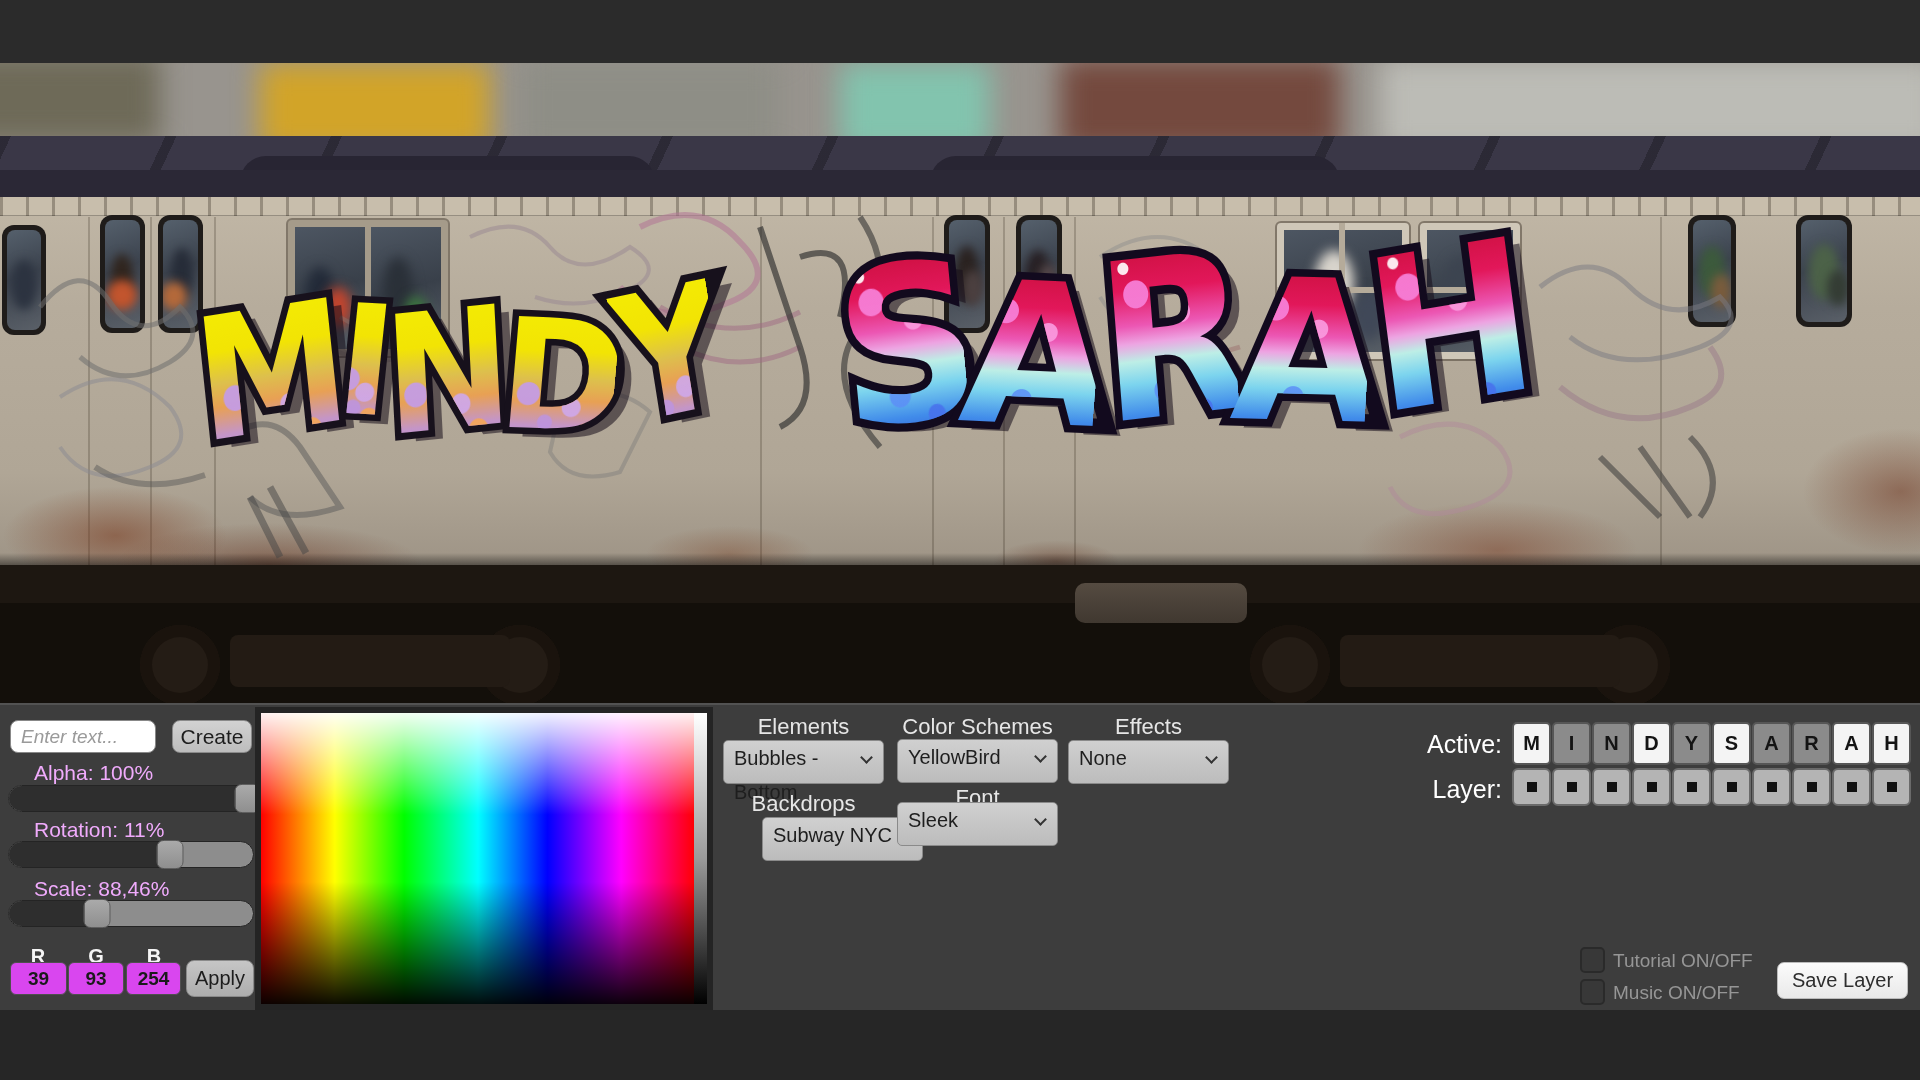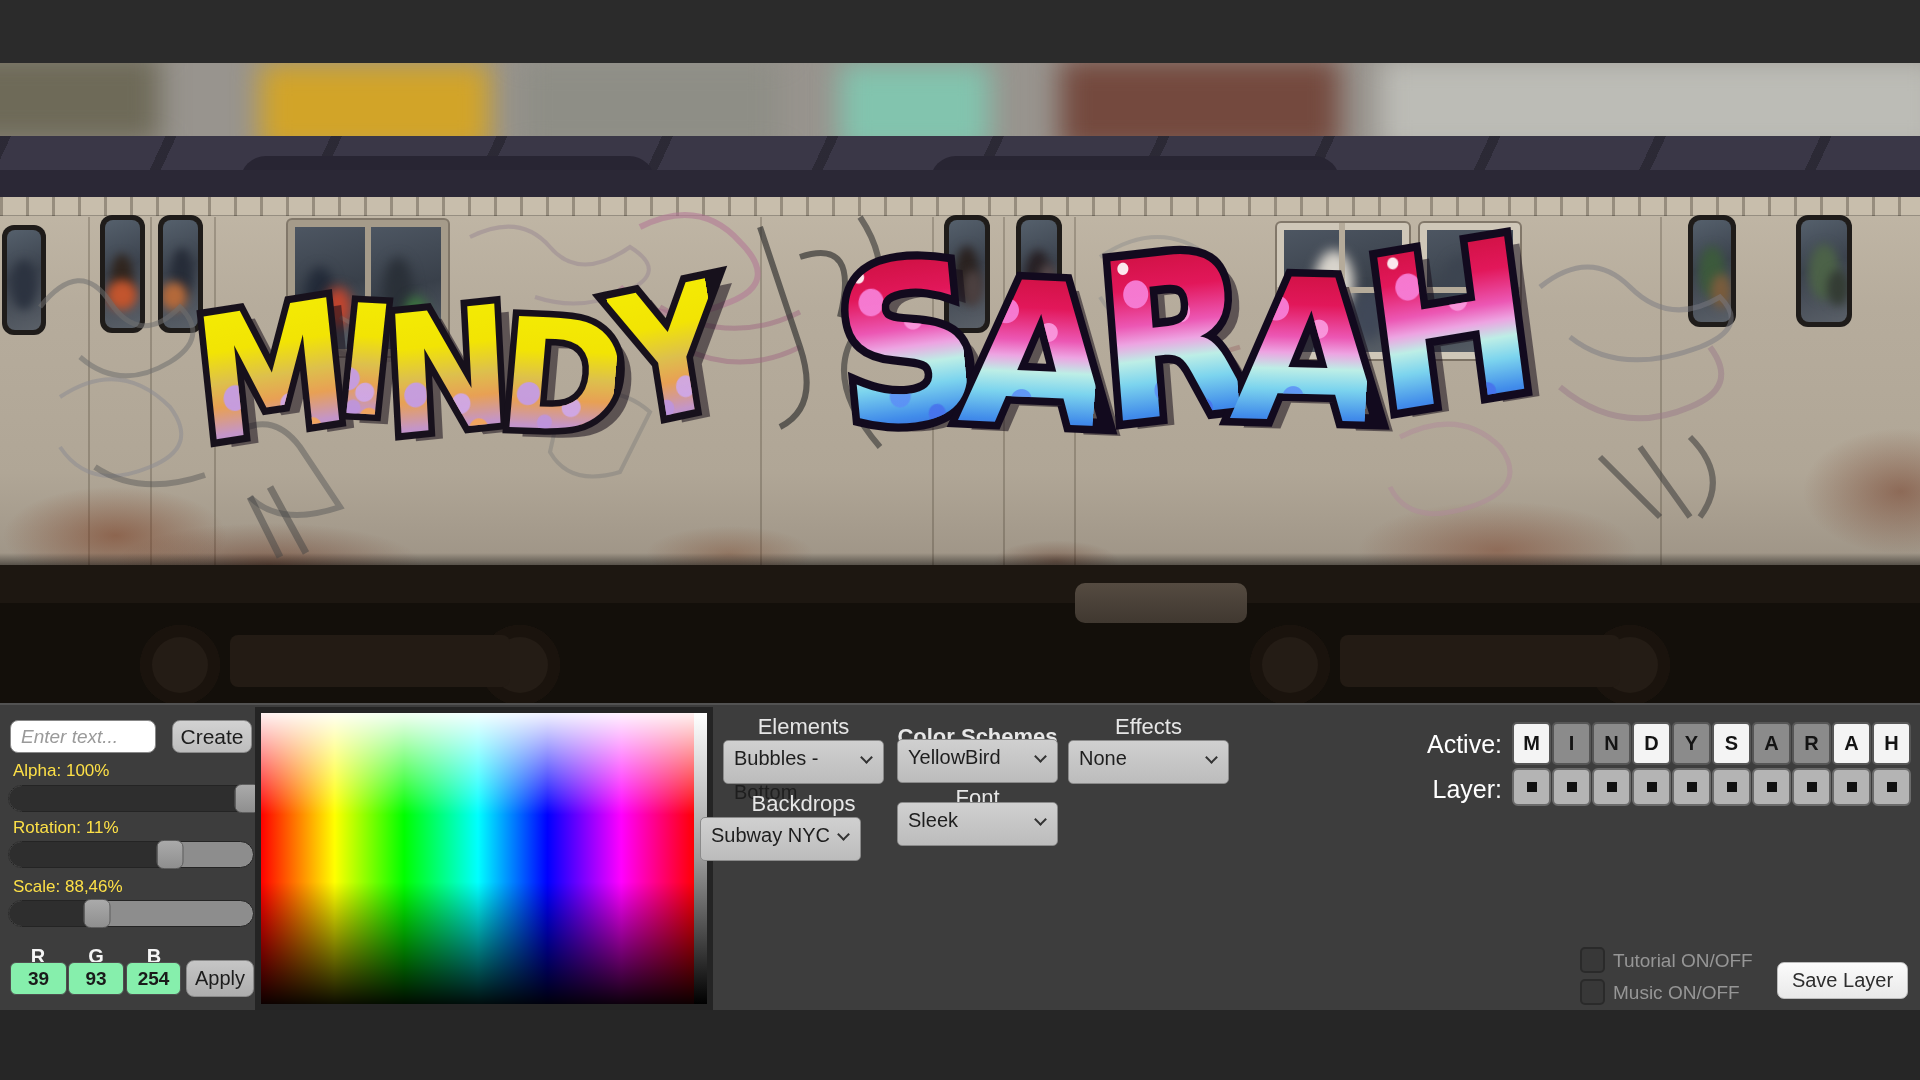--- a/index.html
+++ b/index.html
@@ -88,33 +88,33 @@
 
   
   .under { left:0; top:565px; width:1920px; height:138px; background:#130f0a; overflow:hidden; }
   .skirt { position:absolute; left:0; top:0; width:100%; height:38px; background:#1d1711; }
   .wheel { position:absolute; width:80px; height:80px; border-radius:50%; background:#241c15; box-shadow:inset 0 0 0 12px #1a130d; }
   .bogie { position:absolute; height:52px; background:#231b14; border-radius:8px; }
   .step { left:1075px; top:583px; width:172px; height:40px; background:linear-gradient(180deg,#554b41,#403830); border-radius:10px; }
 
   
   .panel { left:0; top:703px; width:1920px; height:307px; background:#3d3d3d; border-top:2px solid #525252; }
-  .ptext { color:#fde047; font-size:17px; }
+  .ptext { color:#f0abfc; font-size:21px;margin-left:21px; }
   .textinput { left:10px; top:15px; width:146px; height:33px; background:#fff; border:1px solid #888; border-radius:8px;
      color:#9a9a9a; font-style:italic; font-size:19px; padding:4px 10px; line-height:24px; }
   .btn { background:linear-gradient(180deg,#d2d2d2,#bdbdbd); border:1px solid #8a8a8a; border-radius:8px;
      color:#1d1d1d; text-align:center; }
   .createbtn { left:172px; top:15px; width:80px; height:33px; font-size:21px; line-height:31px; }
   .sliderlabel { left:13px; }
   .slider { left:8px; width:246px; height:27px; background:#8d8d8d; border:1px solid #242424; border-radius:14px; overflow:visible; }
   .slider-fill { position:absolute; left:0; top:0; height:100%; background:#2e2e2e; border-radius:13px 0 0 13px; }
   .slider-handle { position:absolute; top:-2px; width:27px; height:29px; background:linear-gradient(180deg,#aaa,#8f8f8f);
      border:1px solid #5f5f5f; border-radius:7px; transform:translateX(-50%); }
   .rgblabel { color:#f5f5f5; font-size:20px; font-weight:bold; text-align:center; width:56px; top:943px; }
-  .valbox { top:960px; height:33px; background:#86efac; border:1px solid #4f4f4f; border-radius:6px;
+  .valbox { top:960px; height:33px; background:#d946ef; border:1px solid #4f4f4f; border-radius:6px;
      color:#1a1a1a; font-size:19px; font-weight:bold; text-align:center; line-height:31px; }
   .applybtn { left:186px; top:958px; width:68px; height:37px; font-size:20px; line-height:35px; background:linear-gradient(180deg,#c6c6c6,#adadad); }
 
   .picker { left:255px; top:705px; width:458px; height:303px; background:#242424; padding:6px; }
   .picker .grad { position:absolute; left:6px; top:6px; width:434px; height:291px;
     background:
       linear-gradient(180deg, rgba(255,255,255,.95) 0%, rgba(255,255,255,0) 35%),
       linear-gradient(0deg, rgba(0,0,0,.95) 0%, rgba(0,0,0,0) 42%),
       linear-gradient(90deg,#f00 0%,#ff0 17%,#0f0 33%,#0ff 50%,#00f 66%,#f0f 83%,#f00 100%); }
   .picker .lstrip { position:absolute; right:6px; top:6px; width:13px; height:291px;
@@ -321,32 +321,32 @@
     <div class="abs picker" style="top:2px;">
       <div class="grad"></div>
       <div class="lstrip"></div>
     </div>
 
     <div class="abs ddlabel" style="left:723px;top:9px;">Elements</div>
     <div class="abs dd" style="left:723px;top:35px;">
       <span>Bubbles - Bottom</span>
       <span class="chev"></span>
     </div>
-    <div class="abs ddlabel" style="left:897px;top:19px;font-weight:bold;">Color Schemes</div>
+    <div class="abs ddlabel" style="left:897px;top:9px;">Color Schemes</div>
     <div class="abs dd" style="left:897px;top:34px;">
       <span>YellowBird</span>
       <span class="chev"></span>
     </div>
     <div class="abs ddlabel" style="left:1068px;top:9px;">Effects</div>
     <div class="abs dd" style="left:1068px;top:35px;">
       <span>None</span>
       <span class="chev"></span>
     </div>
     <div class="abs ddlabel" style="left:723px;top:86px;">Backdrops</div>
-    <div class="abs dd" style="left:700px;top:112px;">
+    <div class="abs dd" style="left:762px;top:112px;">
       <span>Subway NYC</span>
       <span class="chev"></span>
     </div>
     <div class="abs ddlabel" style="left:897px;top:80px;">Font</div>
     <div class="abs dd" style="left:897px;top:97px;">
       <span>Sleek</span>
       <span class="chev"></span>
     </div>
 
     <div class="abs rowlabel" style="left:1412px;top:25px;">Active:</div>

